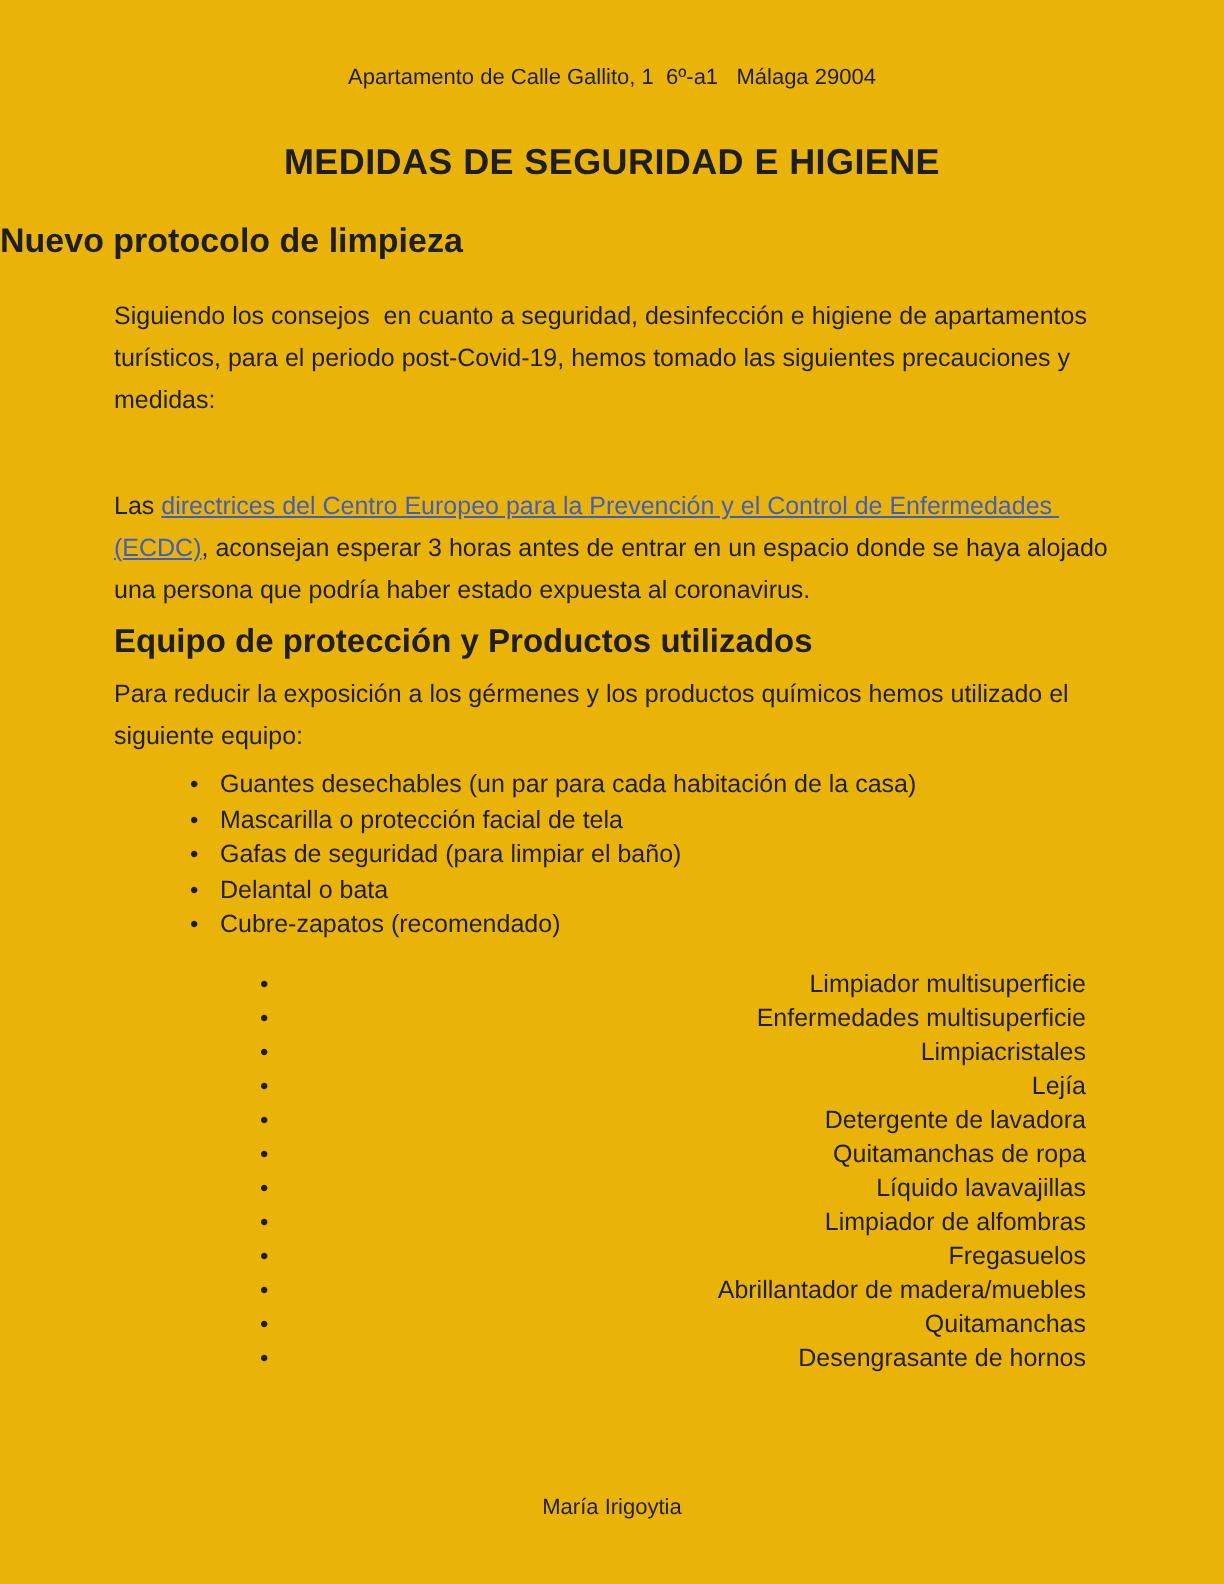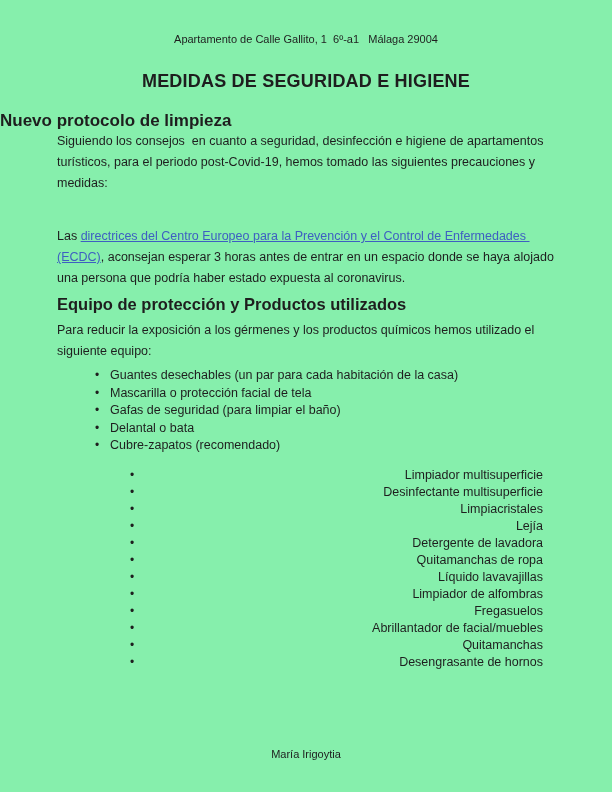--- a/index.html
+++ b/index.html
@@ -2,21 +2,21 @@
 <html><head>
 <meta charset="utf-8">
 <style>
   * { box-sizing: border-box; }
   html, body { margin: 0; padding: 0; background: #ffffff; }
   .page {
     position: relative;
     width: 612px;
     height: 792px;
     margin: 0 auto;
-    background: #86efac;
+    background: #eab308;
     font-family: "Liberation Sans", "DejaVu Sans", sans-serif;
     color: #1e1e1e;
     overflow: hidden;
   }
   .content { padding: 0 57px; }
   .header {
     padding-top: 33px;
     text-align: center;
     font-size: 11px;
     line-height: 13px;
@@ -35,21 +35,21 @@
     font-size: 17px;
     line-height: 21px;
     font-weight: bold;
   }
   p {
     margin: 0;
     font-size: 12.5px;
     line-height: 21px;
     white-space: pre-wrap;
   }
-  .p1 { }
+  .p1 { margin-top: 17px; }
   .p2 { margin-top: 32px; }
   a.doc-link {
     color: #3e5fc1;
     text-decoration: underline;
     cursor: pointer;
   }
   h3.section-heading {
     margin: 4px 0 0 0;
     font-size: 16.5px;
     line-height: 22px;
@@ -105,28 +105,28 @@
     <ul class="list list1">
         <li>Guantes desechables (un par para cada habitación de la casa)</li>
         <li>Mascarilla o protección facial de tela</li>
         <li>Gafas de seguridad (para limpiar el baño)</li>
         <li>Delantal o bata</li>
         <li>Cubre-zapatos (recomendado)</li>
       </ul>
 
     <ul class="list list2">
         <li>Limpiador multisuperficie</li>
-        <li>Desinfectante multisuperficie</li>
+        <li>Enfermedades multisuperficie</li>
         <li>Limpiacristales</li>
         <li>Lejía</li>
         <li>Detergente de lavadora</li>
         <li>Quitamanchas de ropa</li>
         <li>Líquido lavavajillas</li>
         <li>Limpiador de alfombras</li>
         <li>Fregasuelos</li>
-        <li>Abrillantador de facial/muebles</li>
+        <li>Abrillantador de madera/muebles</li>
         <li>Quitamanchas</li>
         <li>Desengrasante de hornos</li>
       </ul>
   </div>
 
   <div class="footer">María Irigoytia</div>
 </div>
 
 </body></html>

